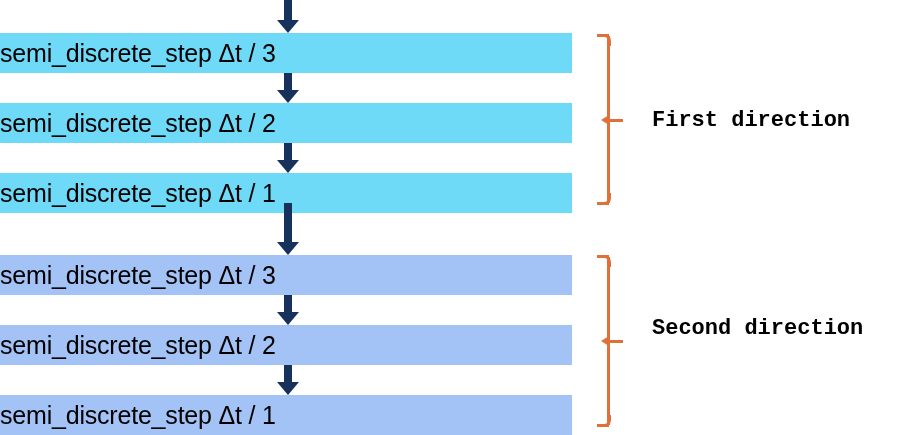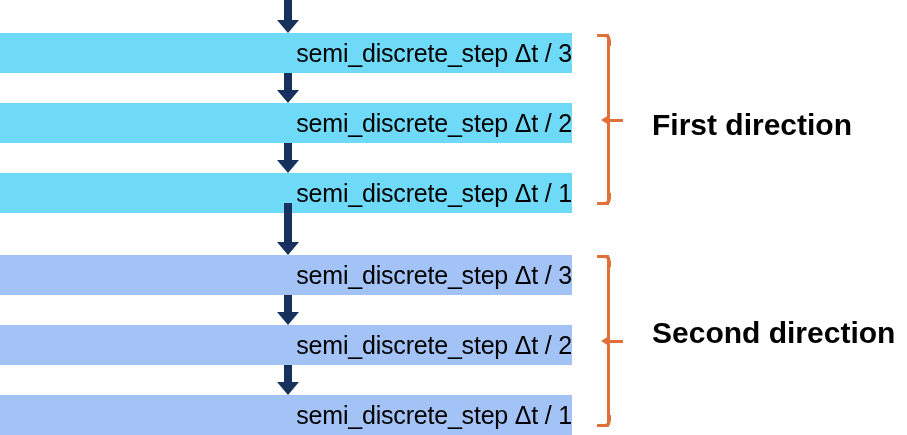--- a/index.html
+++ b/index.html
@@ -19,21 +19,21 @@
   }
 
   
   .step-bar {
     position: absolute;
     left: 0;
     width: 572px;
     height: 40px;
     display: flex;
     align-items: center;
-    justify-content: flex-end;
+    justify-content: flex-start;
     box-sizing: border-box;
   }
   .step-bar .step-label {
     font-size: 25px;
     color: #000000;
     line-height: 1;
     white-space: nowrap;
     letter-spacing: -0.2px;
   }
   .bar-first  { background: #6FD9F8; }
@@ -121,25 +121,26 @@
     border-top: 5px solid transparent;
     border-bottom: 5px solid transparent;
     border-right: 8px solid #E0703A;
     margin-top: -5px;
   }
 
   
   .side-label {
     position: absolute;
     left: 652px;
-    font-size: 30px;
+    font-size: 22px;
     font-weight: bold;
     color: #000000;
     white-space: nowrap;
     line-height: 1;
+    font-family: Liberation Mono, monospace;
   }
 </style>
 </head>
 <body>
 
 <div id="canvas">
 
   <div class="arrow" style="top:-12px; height:45px;">
     <div class="shaft" style="height:32px;"></div>
     <div class="head" style="top:32px;"></div>

